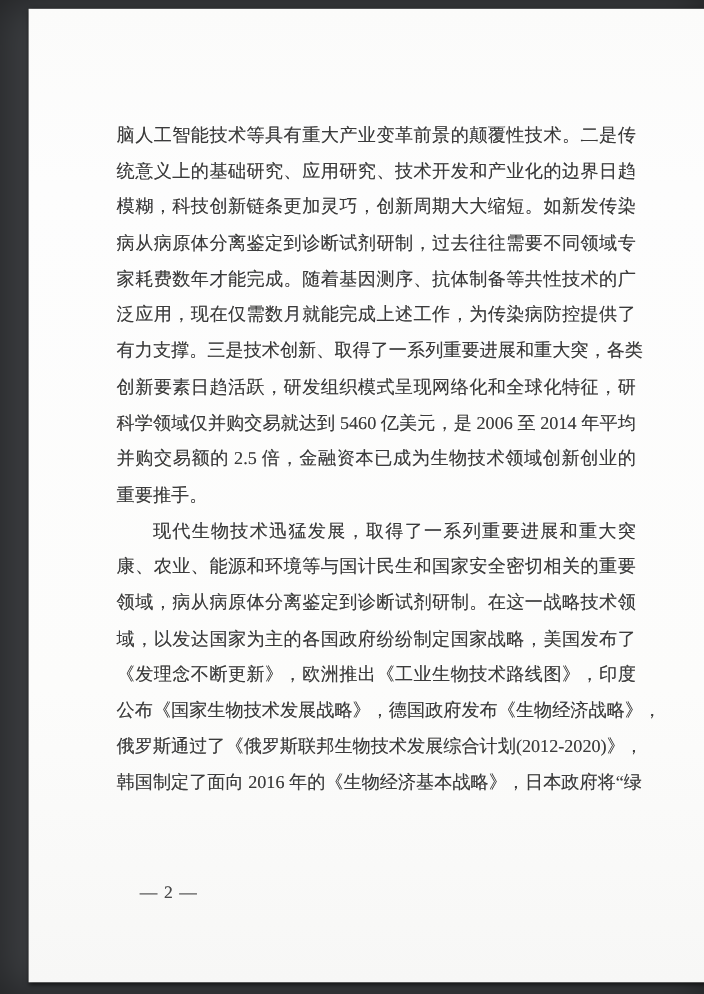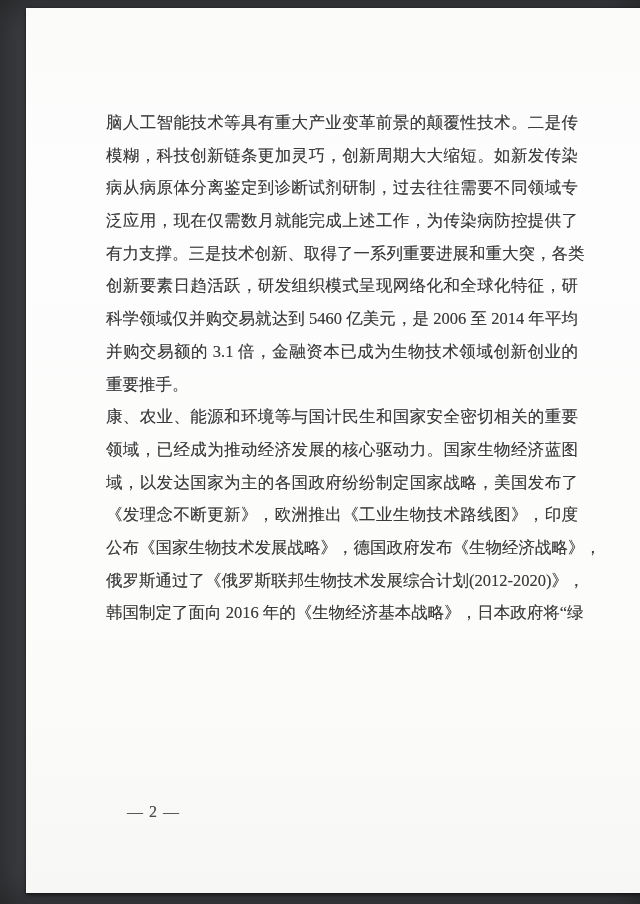--- a/index.html
+++ b/index.html
@@ -64,30 +64,33 @@
     text-shadow: 0 0 0.6px rgba(70,70,70,0.5);
   }
 </style>
 </head>
 <body>
 
 <div class="canvas">
   <div class="paper">
     <div class="textblock">
         <div class="line just">脑人工智能技术等具有重大产业变革前景的颠覆性技术。二是传</div>
+        <div class="line just">统意义上的基础研究、应用研究、技术开发和产业化的边界日趋</div>
         <div class="line just">模糊，科技创新链条更加灵巧，创新周期大大缩短。如新发传染</div>
         <div class="line just">病从病原体分离鉴定到诊断试剂研制，过去往往需要不同领域专</div>
+        <div class="line just">家耗费数年才能完成。随着基因测序、抗体制备等共性技术的广</div>
         <div class="line just">泛应用，现在仅需数月就能完成上述工作，为传染病防控提供了</div>
         <div class="line just">有力支撑。三是技术创新、取得了一系列重要进展和重大突，各类</div>
         <div class="line just">创新要素日趋活跃，研发组织模式呈现网络化和全球化特征，研</div>
         <div class="line just">科学领域仅并购交易就达到 5460 亿美元，是 2006 至 2014 年平均</div>
-        <div class="line just">并购交易额的 3.1 倍，金融资本已成为生物技术领域创新创业的</div>
+        <div class="line just">并购交易额的 2.5 倍，金融资本已成为生物技术领域创新创业的</div>
         <div class="line last">重要推手。</div>
+        <div class="line just ind">现代生物技术迅猛发展，取得了一系列重要进展和重大突</div>
         <div class="line just">康、农业、能源和环境等与国计民生和国家安全密切相关的重要</div>
-        <div class="line just">领域，已经成为推动经济发展的核心驱动力。国家生物经济蓝图</div>
+        <div class="line just">领域，病从病原体分离鉴定到诊断试剂研制。在这一战略技术领</div>
         <div class="line just">域，以发达国家为主的各国政府纷纷制定国家战略，美国发布了</div>
         <div class="line just">《发理念不断更新》，欧洲推出《工业生物技术路线图》，印度</div>
         <div class="line just">公布《国家生物技术发展战略》，德国政府发布《生物经济战略》，</div>
         <div class="line just">俄罗斯通过了《俄罗斯联邦生物技术发展综合计划(2012-2020)》，</div>
         <div class="line just">韩国制定了面向 2016 年的《生物经济基本战略》，日本政府将“绿</div>
       </div>
     <div class="footer">— 2 —</div>
   </div>
 </div>
 

